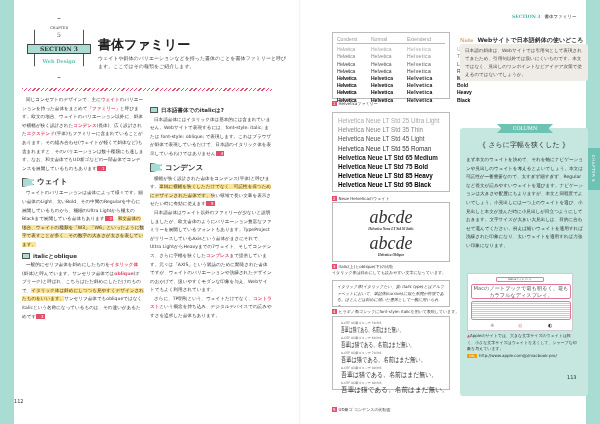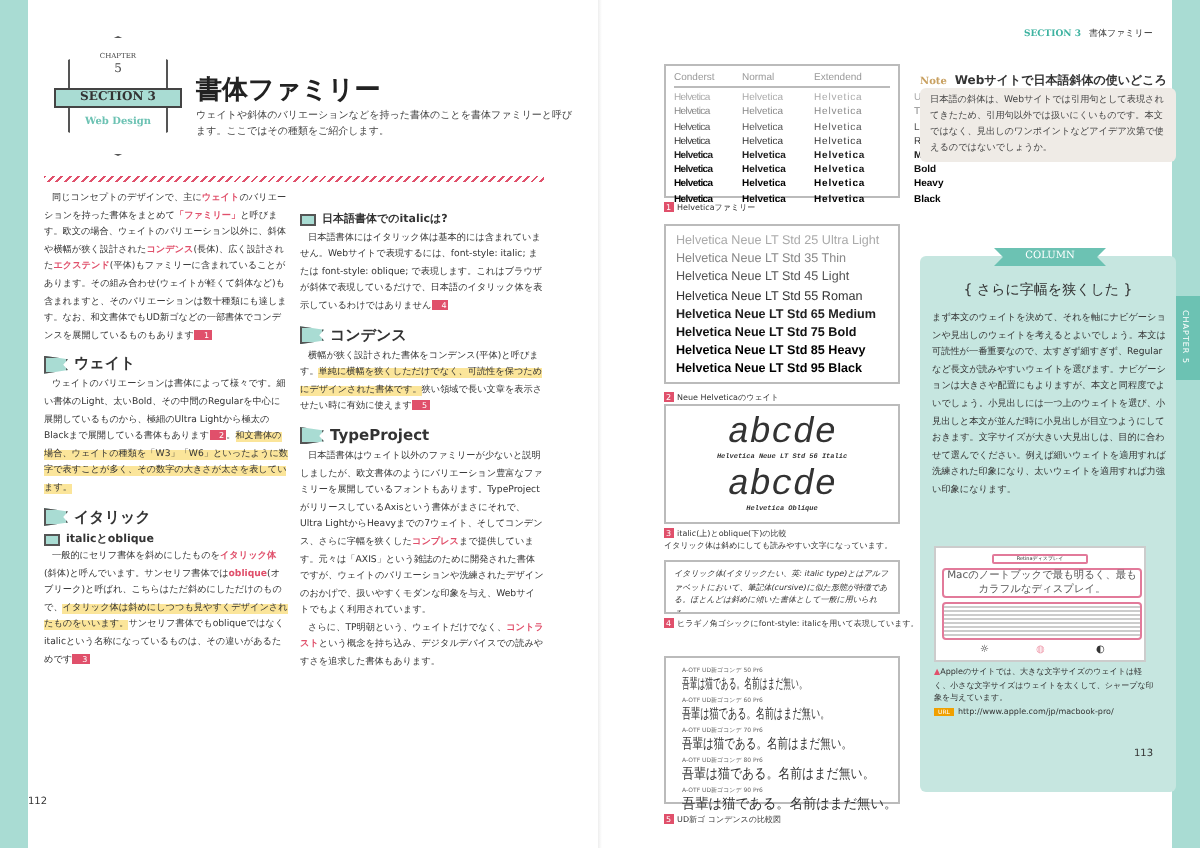--- a/index.html
+++ b/index.html
@@ -33,21 +33,21 @@
 
 .sec-hdr{position:absolute;left:512px;top:14px;font-size:4.5px;color:#333}
 .sec-hdr b{color:#3fb3a1;font-family:"DejaVu Serif",serif;margin-right:4px}
 .fig{position:absolute;border:1px solid #bbb;background:#fff}
 .cap{position:absolute;font-size:4px;color:#333}
 .cap .fn{margin-right:2px}
 .hv-table{font-family:"Liberation Sans",sans-serif;font-size:5px;line-height:7.2px;padding:3px 4px;width:100%}
 .hv-row{display:grid;grid-template-columns:34px 36px 50px 30px}
 .hv-head{color:#999;border-bottom:1px solid #bbb;margin-bottom:2px}
 .nh{font-family:"Liberation Sans",sans-serif;font-size:6.3px;line-height:9.2px;padding:3px 5px}
-.abc{font-family:Liberation Mono, monospace;font-style:italic;text-align:center}
+.abc{font-family:Liberation Serif, serif;font-style:italic;text-align:center}
 .abc .big{font-size:18px;line-height:20px}
 .abc .sm{font-size:3.5px;font-weight:bold}
 .udg{padding:4px 8px;font-size:8px}
 .udg .lbl{font-size:3px;color:#666;line-height:4px}
 .udg .s{line-height:11px;white-space:nowrap}
 .note-hdr{position:absolute;left:460px;top:36px;font-size:6px;font-weight:bold;color:#333}
 .note-hdr .n{color:#c8a060;font-family:"DejaVu Serif",serif;margin-right:4px;font-size:5px}
 .note-box{position:absolute;left:460px;top:44px;width:128px;height:37px;background:#efebe6;border-radius:3px;padding:3px 5px;font-size:4.6px;line-height:8px;color:#444}
 .col-box{position:absolute;left:460px;top:128px;width:128px;height:268px;background:#c6e6e0;border-radius:3px}
 .col-rib{position:absolute;left:497px;top:124px;width:56px;height:9px;background:#6cc2b3;color:#fff;text-align:center;font-family:"DejaVu Serif",serif;font-size:5px;line-height:9px;clip-path:polygon(0 0,100% 0,92% 50%,100% 100%,0 100%,8% 50%)}
@@ -83,47 +83,39 @@
   <div class="h-lead">ウェイトや斜体のバリエーションなどを持った書体のことを書体ファミリーと呼びます。ここではその種類をご紹介します。</div>
   <div class="zig"></div>
 
   <div class="col" style="left:22px;top:96px;width:122px">
     <p><span>同じコンセプトのデザインで、主に</span><span class="pk">ウェイト</span><span>のバリエーションを持った書体をまとめて</span><span class="pk">「ファミリー」</span><span>と呼びます。欧文の場合、ウェイトのバリエーション以外に、斜体や横幅が狭く設計された</span><span class="pk">コンデンス</span><span>(長体)、広く設計された</span><span class="pk">エクステンド</span><span>(平体)もファミリーに含まれていることがあります。その組み合わせ(ウェイトが軽くて斜体など)も含まれますと、そのバリエーションは数十種類にも達します。なお、和文書体でもUD新ゴなどの一部書体でコンデンスを展開しているものもあります</span><span class="fn">1</span></p>
     <div class="h2">
         <span class="flag"></span>
         <span>ウェイト</span>
       </div>
     <p><span>ウェイトのバリエーションは書体によって様々です。細い書体のLight、太いBold、その中間のRegularを中心に展開しているものから、極細のUltra Lightから極太のBlackまで展開している書体もあります</span><span class="fn">2</span>。<span class="hl">和文書体の場合、ウェイトの種類を「W3」「W6」といったように数字で表すことが多く、その数字の大きさが太さを表しています。</span></p>
-    <div class="h2">
-        <span class="flag"></span>
-        <span>イタリック</span>
-      </div>
     <div class="h3">
         <span class="sq"></span>
         <span>italicとoblique</span>
       </div>
     <p><span>一般的にセリフ書体を斜めにしたものを</span><span class="pk">イタリック体</span><span>(斜体)と呼んでいます。サンセリフ書体では</span><span class="pk">oblique</span><span>(オブリーク)と呼ばれ、こちらはただ斜めにしただけのもので、</span><span class="hl">イタリック体は斜めにしつつも見やすくデザインされたものをいいます。</span><span>サンセリフ書体でもobliqueではなくitalicという名称になっているものは、その違いがあるためです</span><span class="fn">3</span></p>
   </div>
   <div class="pno" style="left:14px">112</div>
 
   <div class="col" style="left:150px;top:104px;width:122px">
     <div class="h3">
         <span class="sq"></span>
         <span>日本語書体でのitalicは?</span>
       </div>
     <p><span>日本語書体にはイタリック体は基本的には含まれていません。Webサイトで表現するには、font-style: italic; または font-style: oblique; で表現します。これはブラウザが斜体で表現しているだけで、日本語のイタリック体を表示しているわけではありません</span><span class="fn">4</span></p>
     <div class="h2">
         <span class="flag"></span>
         <span>コンデンス</span>
       </div>
     <p><span>横幅が狭く設計された書体をコンデンス(平体)と呼びます。</span><span class="hl">単純に横幅を狭くしただけでなく、可読性を保つためにデザインされた書体です。</span><span>狭い領域で長い文章を表示させたい時に有効に使えます</span><span class="fn">5</span></p>
-    <div class="h2">
-        <span class="flag"></span>
-        <span>TypeProject</span>
-      </div>
     <p><span>日本語書体はウェイト以外のファミリーが少ないと説明しましたが、欧文書体のようにバリエーション豊富なファミリーを展開しているフォントもあります。TypeProjectがリリースしているAxisという書体がまさにそれで、Ultra LightからHeavyまでの7ウェイト、そしてコンデンス、さらに字幅を狭くした</span><span class="pk">コンプレス</span><span>まで提供しています。元々は「AXIS」という雑誌のために開発された書体ですが、ウェイトのバリエーションや洗練されたデザインのおかげで、扱いやすくモダンな印象を与え、Webサイトでもよく利用されています。</span></p>
     <p><span>さらに、TP明朝という、ウェイトだけでなく、</span><span class="pk">コントラスト</span><span>という概念を持ち込み、デジタルデバイスでの読みやすさを追求した書体もあります。</span></p>
   </div>
 
   <div class="sec-hdr"><b>SECTION 3</b><span>書体ファミリー</span></div>
 
   <div class="fig" style="left:332px;top:32px;width:118px;height:67px">
     <div class="hv-table">
       <div class="hv-row hv-head">
         <span>Conderst</span>
@@ -203,21 +195,21 @@
       <div class="sm">Helvetica Neue LT Std 56 Italic</div>
       <div class="big" style="margin-top:2px">abcde</div>
       <div class="sm">Helvetica Oblique</div>
     </div>
   </div>
   <div class="cap" style="left:332px;top:264px;line-height:5.5px;width:120px"><span class="fn">3</span><span>italic(上)とoblique(下)の比較</span><br><span>イタリック体は斜めにしても読みやすい文字になっています。</span></div>
 
   <div class="fig" style="left:332px;top:280px;width:118px;height:27px;padding:3px 4px;font-size:4px;line-height:6.5px;font-style:italic;overflow:hidden">イタリック体(イタリックたい、英: italic type)とはアルファベットにおいて、筆記体(cursive)に似た形態が特徴である。ほとんどは斜めに傾いた書体として一般に用いられる。</div>
   <div class="cap" style="left:332px;top:309px"><span class="fn">4</span><span>ヒラギノ角ゴシックにfont-style: italicを用いて表現しています。</span></div>
 
-  <div class="fig" style="left:332px;top:328px;width:118px;height:74px">
+  <div class="fig" style="left:332px;top:316px;width:118px;height:74px">
     <div class="udg">
       <div class="lbl">A-OTF UD新ゴコンデ 50 Pr6</div>
       <div class="s" style="transform:scaleX(.55);transform-origin:left;font-size:7px">吾輩は猫である。名前はまだ無い。</div>
       <div class="lbl">A-OTF UD新ゴコンデ 60 Pr6</div>
       <div class="s" style="transform:scaleX(.65);transform-origin:left;font-size:7px">吾輩は猫である。名前はまだ無い。</div>
       <div class="lbl">A-OTF UD新ゴコンデ 70 Pr6</div>
       <div class="s" style="transform:scaleX(.75);transform-origin:left;font-size:7px">吾輩は猫である。名前はまだ無い。</div>
       <div class="lbl">A-OTF UD新ゴコンデ 80 Pr6</div>
       <div class="s" style="transform:scaleX(.85);transform-origin:left;font-size:7px">吾輩は猫である。名前はまだ無い。</div>
       <div class="lbl">A-OTF UD新ゴコンデ 90 Pr6</div>

